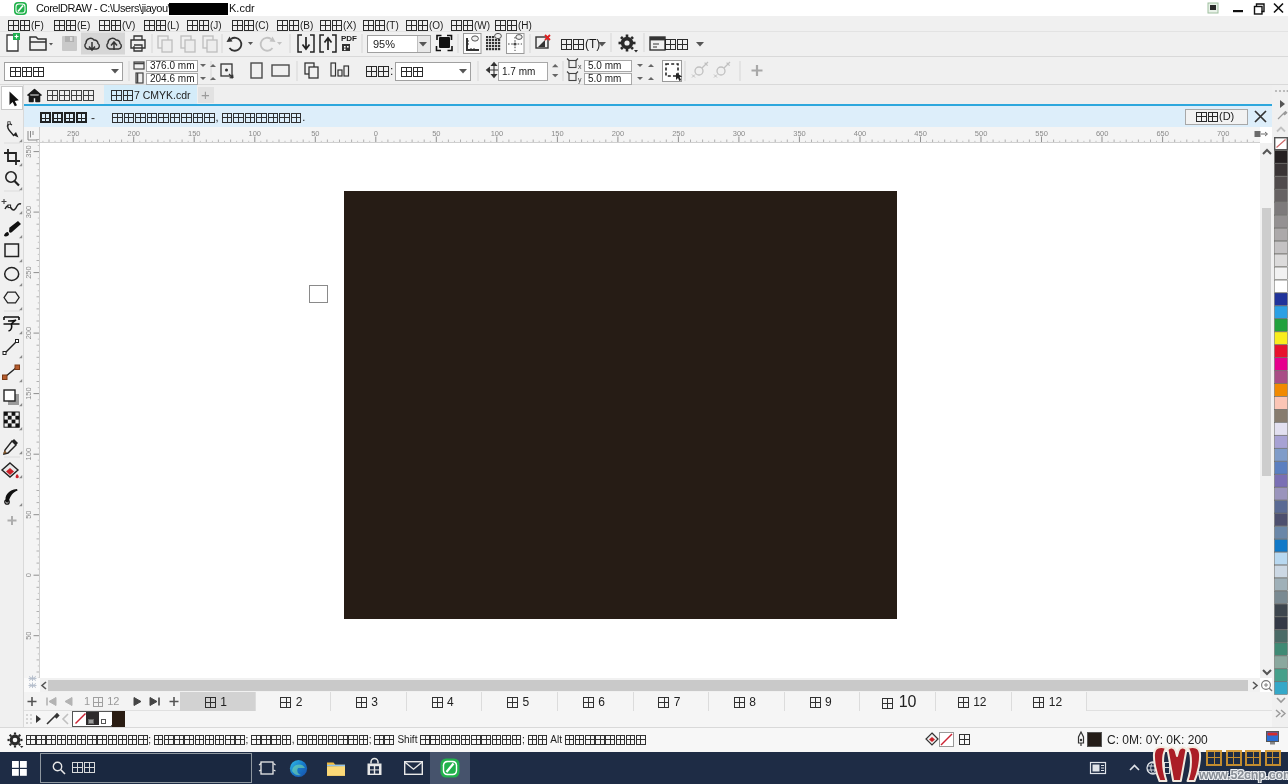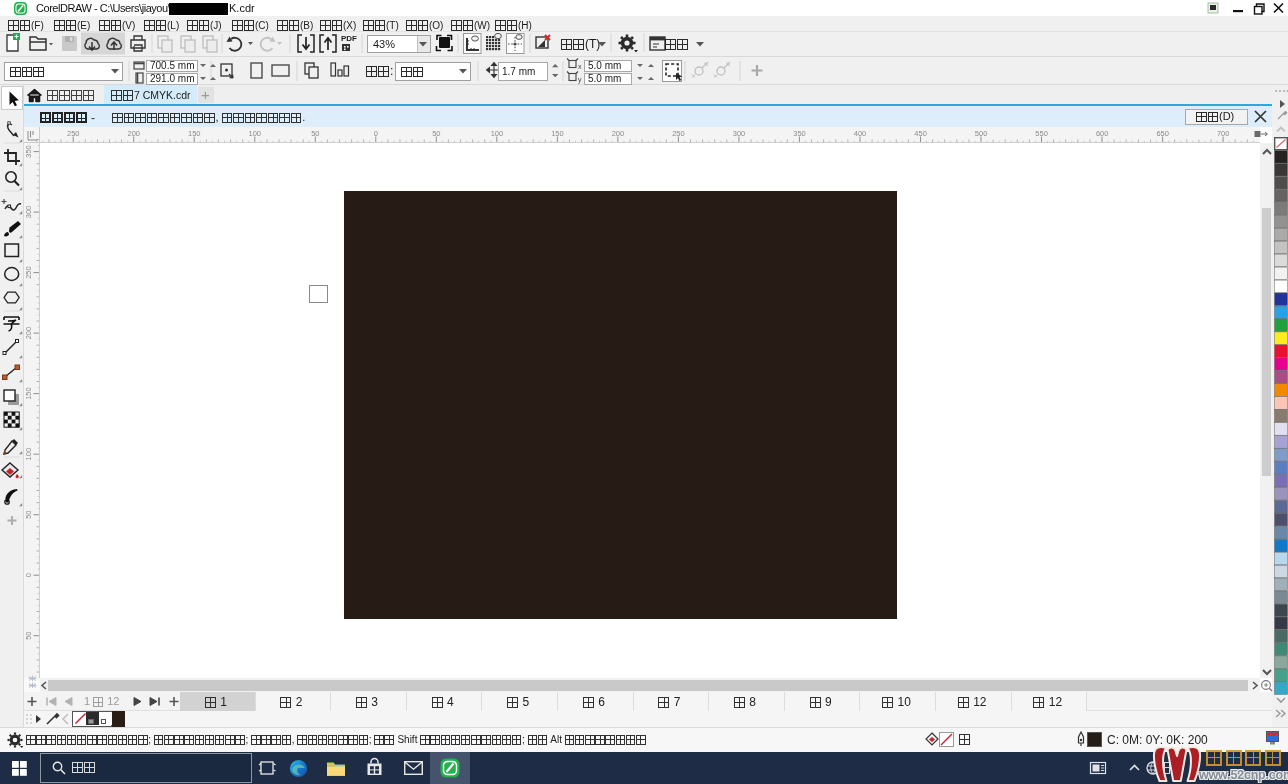--- a/index.html
+++ b/index.html
@@ -90,21 +90,21 @@
 <path d="M324 4 h-4 v17 h4 M332 4 h4 v17 h-4" fill="none" stroke="#222" stroke-width="1.5"></path>
 <path d="M328 19 v-11 M324.5 11.5 l3.5 -4.5 3.5 4.5" fill="none" stroke="#222" stroke-width="1.7"></path>
 <text x="341" y="10" font-size="8" font-weight="bold" fill="#222" font-family="Liberation Sans">PDF</text>
       <rect x="342" y="13" width="8" height="7" fill="#333"></rect>
       <rect x="344" y="15" width="1.6" height="1.6" fill="#fff"></rect>
       <rect x="347" y="15" width="1.6" height="1.6" fill="#fff"></rect>
       <rect x="344" y="17.5" width="1.6" height="1.6" fill="#fff"></rect>
 <line x1="362" y1="3" x2="362" y2="22" stroke="#d6d6d6"></line>
 </svg>
 <div style="left:367px;top:35px;width:64px;height:18px;background:#fff;border:1px solid #a0a0a0"></div>
-<div style="left:373px;top:38.5px;width:40px;height:11px;font-size:11px;line-height:11px">43%</div>
+<div style="left:373px;top:38.5px;width:40px;height:11px;font-size:11px;line-height:11px">95%</div>
 <div style="left:417px;top:36px;width:13px;height:16px;background:#e8e8e8;border-left:1px solid #c0c0c0"></div>
 <svg style="left:419px;top:42px" width="9" height="6">
       <path d="M0 0 l8 0 -4 4.5 z" fill="#555"></path>
     </svg>
 <svg style="left:430px;top:31px" width="290" height="25" viewBox="0 0 290 25">
 <rect x="9" y="6" width="11" height="11" rx="1" fill="#111"></rect>
       <path d="M7 9 v-4.5 h4.5 M17 4.5 h4.5 v4.5 M22 15 v4.5 h-4.5 M11 19.5 h-4.5 v-4.5" fill="none" stroke="#111" stroke-width="1.6"></path>
 <line x1="28" y1="3" x2="28" y2="22" stroke="#d6d6d6"></line>
 <rect x="33.5" y="2.5" width="17.5" height="20" fill="#fdfdfd" stroke="#9a9a9a"></rect>
       <path d="M37 7 v12 h12" fill="none" stroke="#333" stroke-width="2"></path>
@@ -226,23 +226,23 @@
         <path d="M702 11 l6 -6 m-3.4 0.6 l3 3"></path>
         <path d="M695 17.5 l-3 3 m0-3 l3 3" stroke-width="1"></path>
         <circle cx="721" cy="14" r="4"></circle>
         <path d="M724 11 l6 -6 m-3.4 0.6 l3 3"></path>
         <path d="M717 17.5 l-3 3 m0-3 l3 3" stroke-width="1"></path>
       </g>
       <line x1="740" y1="4" x2="740" y2="24" stroke="#d6d6d6"></line>
       <path d="M757 8 v11 M751.5 13.5 h11" stroke="#a8a8a8" stroke-width="2.2"></path>
     </svg>
 <div style="left:146px;top:59.5px;width:52px;height:12.5px;background:#fff;border:1px solid #a8a8a8"></div>
-<div style="left:150px;top:61.0px;width:44px;height:9.5px;font-size:10px;line-height:9.5px;white-space:nowrap">700.5 mm</div>
+<div style="left:150px;top:61.0px;width:44px;height:9.5px;font-size:10px;line-height:9.5px;white-space:nowrap">376.0 mm</div>
 <div style="left:146px;top:72.5px;width:52px;height:12.5px;background:#fff;border:1px solid #a8a8a8"></div>
-<div style="left:150px;top:74.0px;width:44px;height:9.5px;font-size:10px;line-height:9.5px;white-space:nowrap">291.0 mm</div>
+<div style="left:150px;top:74.0px;width:44px;height:9.5px;font-size:10px;line-height:9.5px;white-space:nowrap">204.6 mm</div>
 <svg style="left:200px;top:63.5px" width="6" height="4">
       <path d="M0 0 l6 0 -3 3 z" fill="#666"></path>
     </svg>
 <svg style="left:210px;top:63.5px" width="6" height="4">
       <path d="M0 3 l6 0 -3 -3 z" fill="#666"></path>
     </svg>
 <svg style="left:200px;top:76.5px" width="6" height="4">
       <path d="M0 0 l6 0 -3 3 z" fill="#666"></path>
     </svg>
 <svg style="left:210px;top:76.5px" width="6" height="4">
@@ -857,21 +857,21 @@
 <div style="left:507.19999999999993px;top:695.5px;width:40px;height:12px;line-height:12px;white-space:nowrap"><i class="cj" style="width:11px;height:11px;margin-right:1px;border-width:1px;color:#222;top:0px"></i><span style="font-size:12px;color:#222"> 5</span></div>
 <div style="left:558.0px;top:692px;width:75.6px;height:19px;background:#f5f5f5;border-right:1px solid #dcdcdc"></div>
 <div style="left:582.8px;top:695.5px;width:40px;height:12px;line-height:12px;white-space:nowrap"><i class="cj" style="width:11px;height:11px;margin-right:1px;border-width:1px;color:#222;top:0px"></i><span style="font-size:12px;color:#222"> 6</span></div>
 <div style="left:633.6px;top:692px;width:75.6px;height:19px;background:#f5f5f5;border-right:1px solid #dcdcdc"></div>
 <div style="left:658.4px;top:695.5px;width:40px;height:12px;line-height:12px;white-space:nowrap"><i class="cj" style="width:11px;height:11px;margin-right:1px;border-width:1px;color:#222;top:0px"></i><span style="font-size:12px;color:#222"> 7</span></div>
 <div style="left:709.2px;top:692px;width:75.6px;height:19px;background:#f5f5f5;border-right:1px solid #dcdcdc"></div>
 <div style="left:734.0px;top:695.5px;width:40px;height:12px;line-height:12px;white-space:nowrap"><i class="cj" style="width:11px;height:11px;margin-right:1px;border-width:1px;color:#222;top:0px"></i><span style="font-size:12px;color:#222"> 8</span></div>
 <div style="left:784.8000000000001px;top:692px;width:75.6px;height:19px;background:#f5f5f5;border-right:1px solid #dcdcdc"></div>
 <div style="left:809.6px;top:695.5px;width:40px;height:12px;line-height:12px;white-space:nowrap"><i class="cj" style="width:11px;height:11px;margin-right:1px;border-width:1px;color:#222;top:0px"></i><span style="font-size:12px;color:#222"> 9</span></div>
 <div style="left:860.4000000000001px;top:692px;width:75.6px;height:19px;background:#f5f5f5;border-right:1px solid #dcdcdc"></div>
-<div style="left:882.2px;top:695.5px;width:40px;height:12px;line-height:12px;white-space:nowrap"><i class="cj" style="width:11px;height:11px;margin-right:1px;border-width:1px;color:#222;top:0px"></i><span style="font-size:12px;color:#222"> 10</span></div>
+<div style="left:882.2px;top:695.5px;width:40px;height:12px;line-height:12px;white-space:nowrap"><i class="cj" style="width:11px;height:11px;margin-right:1px;border-width:1px;color:#222;top:0px"></i><span style="font-size:16px;color:#222"> 10</span></div>
 <div style="left:936.0000000000001px;top:692px;width:75.6px;height:19px;background:#f5f5f5;border-right:1px solid #dcdcdc"></div>
 <div style="left:957.8000000000001px;top:695.5px;width:40px;height:12px;line-height:12px;white-space:nowrap"><i class="cj" style="width:11px;height:11px;margin-right:1px;border-width:1px;color:#222;top:0px"></i><span style="font-size:12px;color:#222"> 12</span></div>
 <div style="left:1011.6000000000001px;top:692px;width:75.6px;height:19px;background:#f5f5f5;border-right:1px solid #dcdcdc"></div>
 <div style="left:1033.4px;top:695.5px;width:40px;height:12px;line-height:12px;white-space:nowrap"><i class="cj" style="width:11px;height:11px;margin-right:1px;border-width:1px;color:#222;top:0px"></i><span style="font-size:12px;color:#222"> 12</span></div>
 <svg style="left:1243px;top:712px" width="36" height="11">
       <path d="M2 1.5 L7 5.5 L2 9.5" fill="none" stroke="#b5b5b5" stroke-width="1.6"></path>
       <path d="M14 1.5 L19 5.5 L14 9.5 M20 1.5 L25 5.5 L20 9.5" fill="none" stroke="#b5b5b5" stroke-width="1.4"></path>
     </svg>
 <div style="left:24px;top:711px;width:1248px;height:16px;background:#f5f5f5"></div>
 <svg style="left:24px;top:711px" width="110" height="16" viewBox="0 0 110 16">

